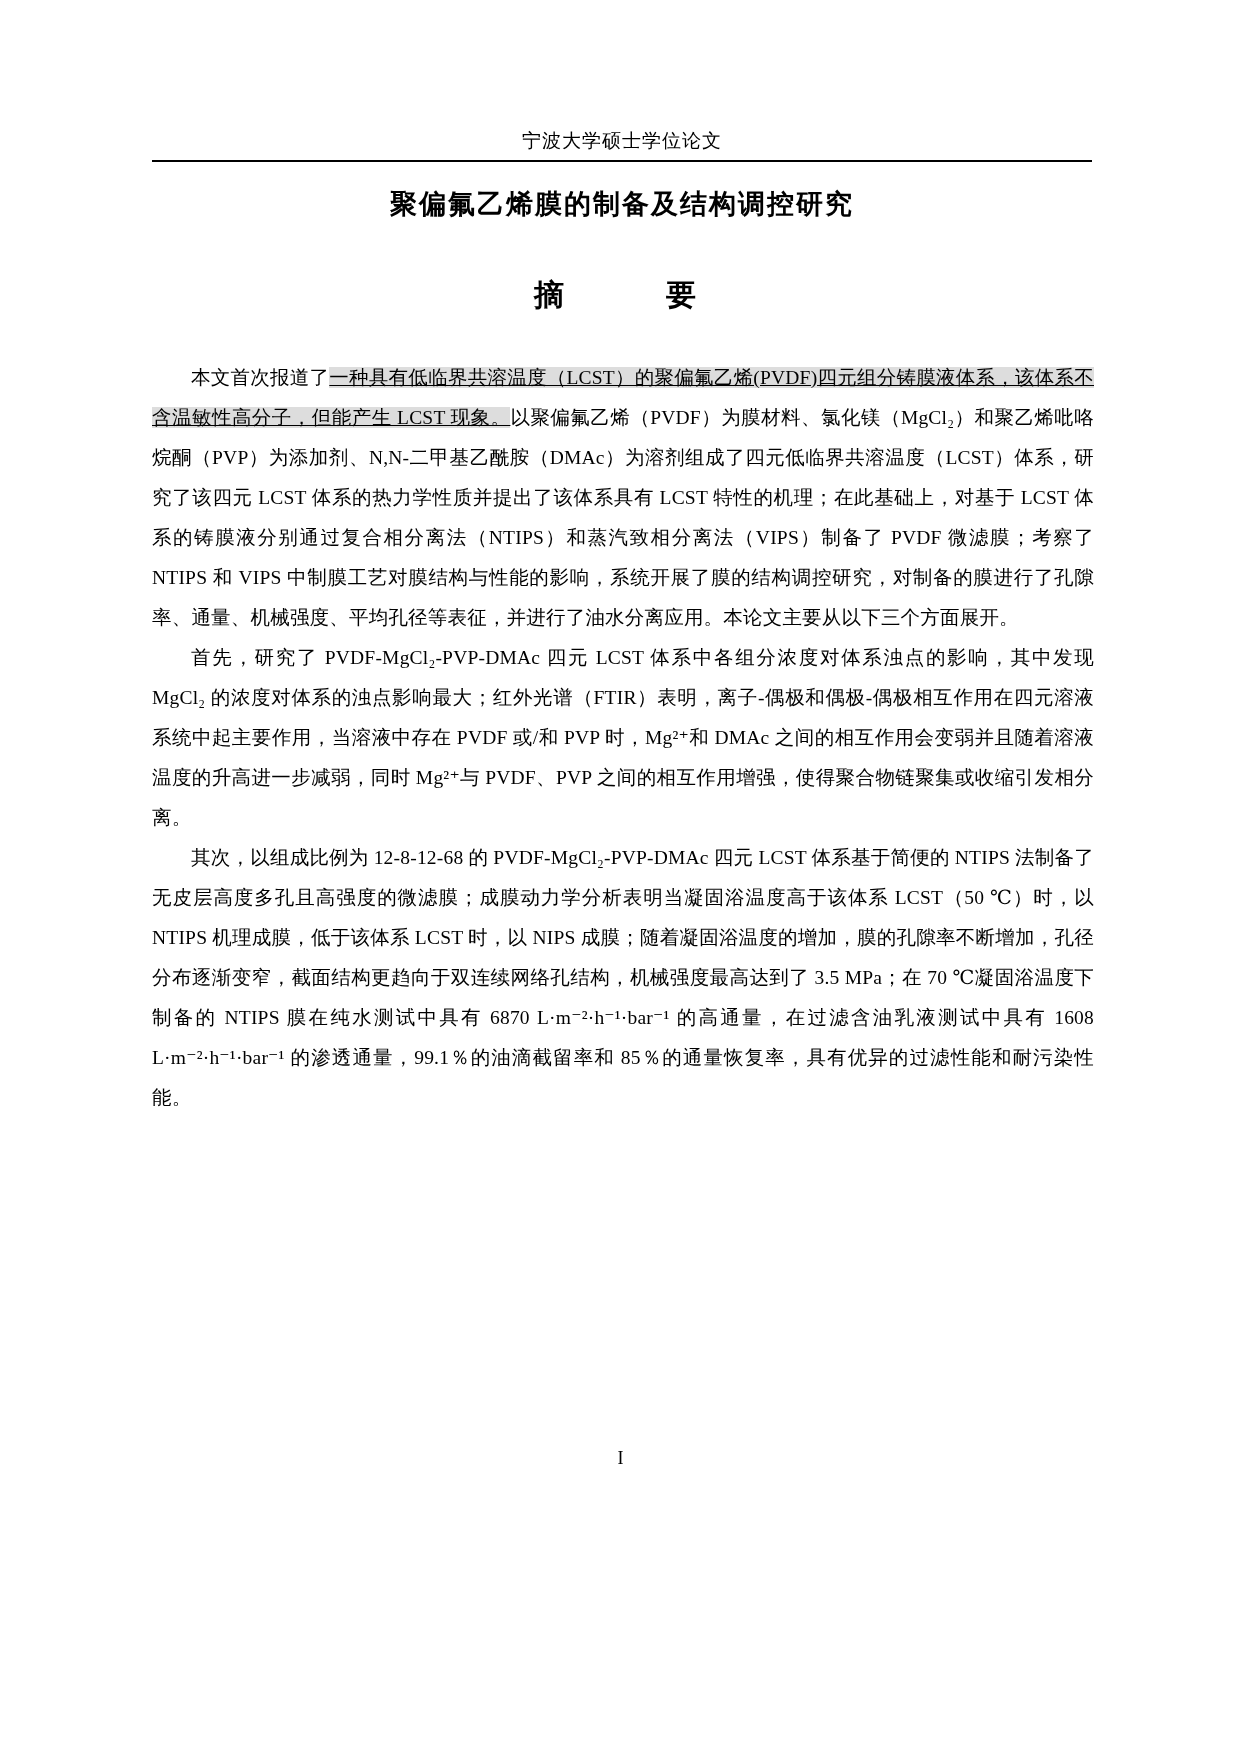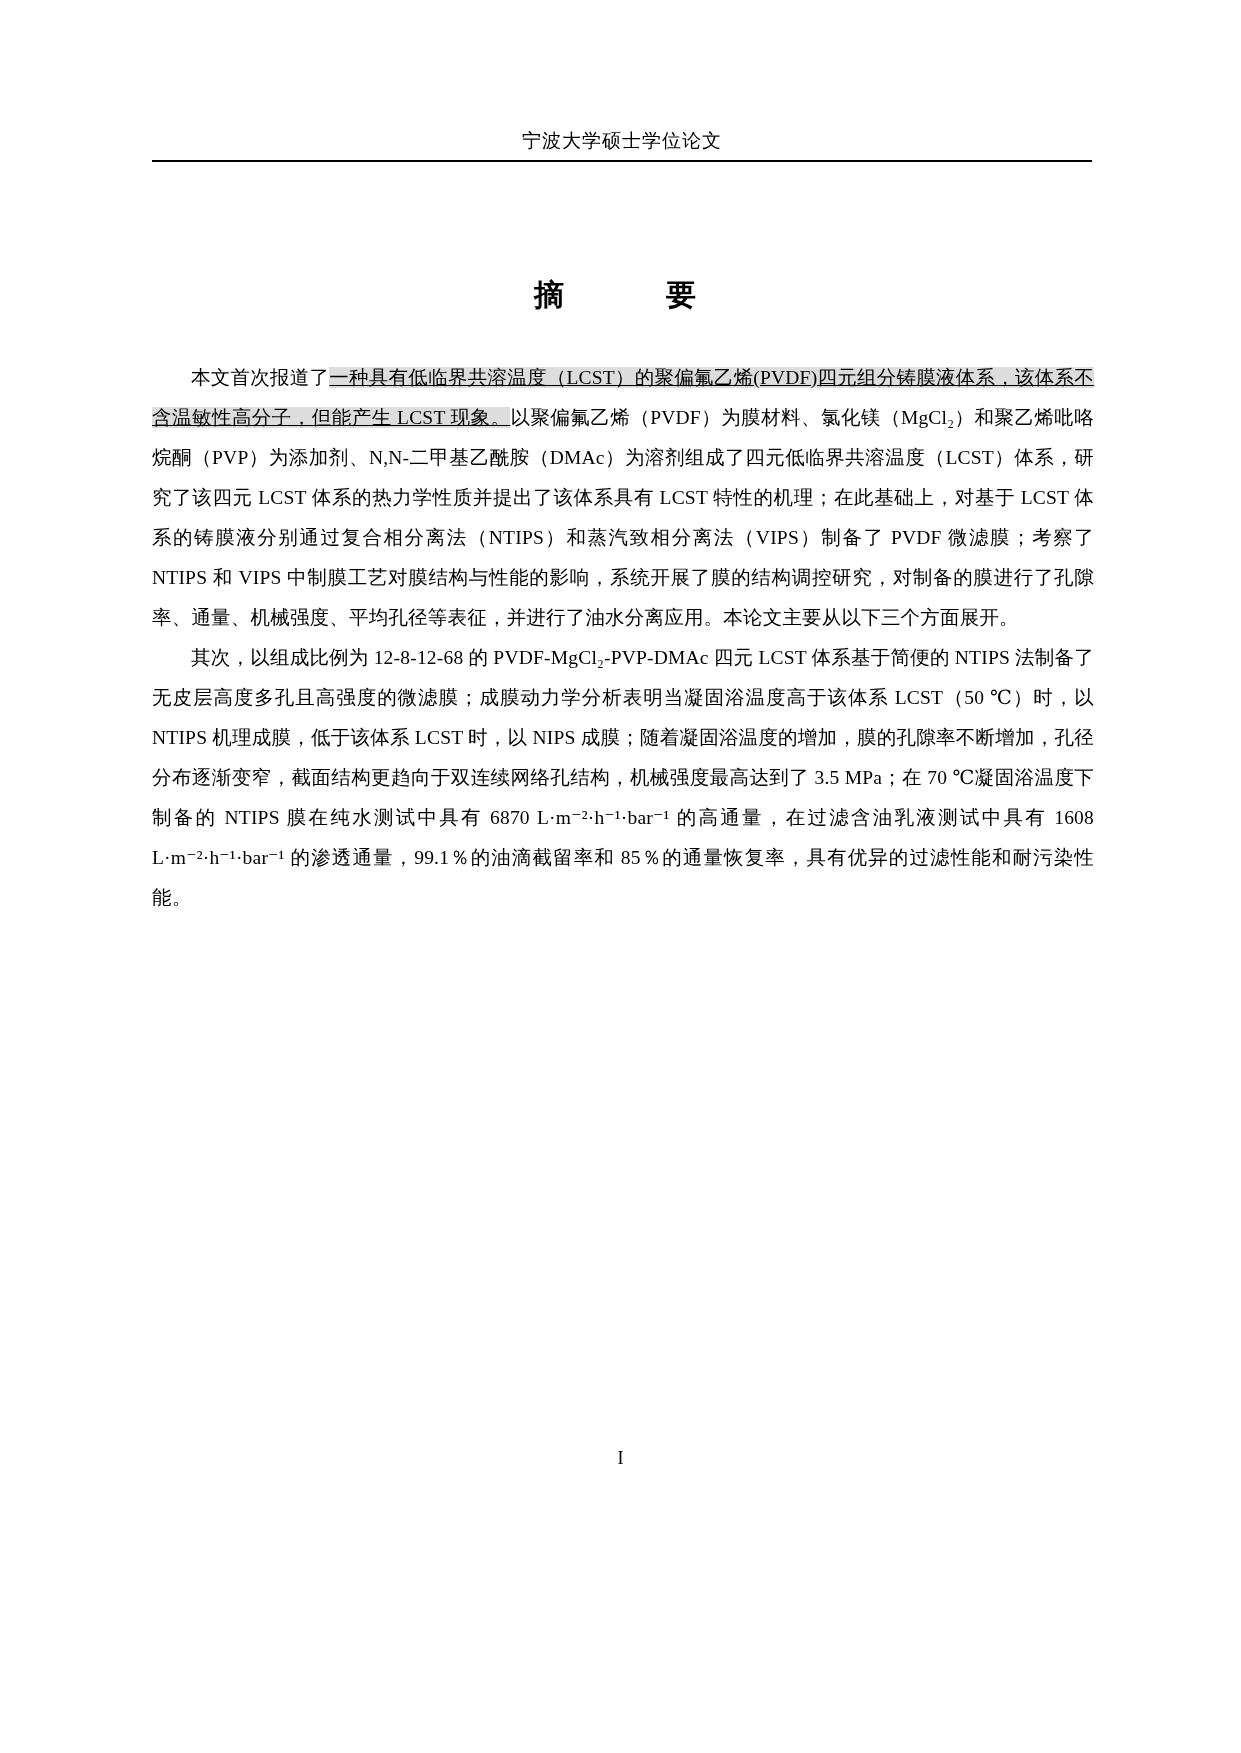--- a/index.html
+++ b/index.html
@@ -91,27 +91,29 @@
   }
 </style>
 </head>
 <body>
 
 <div class="page">
 
   <div class="header">宁波大学硕士学位论文</div>
   <div class="header-rule"></div>
 
+  <div class="doc-title">聚偏氟乙烯膜的制备及结构调控研究</div>
 
   <div class="section-title">摘　　要</div>
 
   <div class="body-area">
 
     <p class="para"><span>本文首次报道了</span><span class="hl u">一种具有低临界共溶温度（LCST）的聚偏氟乙烯(PVDF)四元组分铸膜液体系，该体系不含温敏性高分子，但能产生 LCST 现象。</span><span>以聚偏氟乙烯（PVDF）为膜材料、氯化镁（MgCl₂）和聚乙烯吡咯烷酮（PVP）为添加剂、N,N-二甲基乙酰胺（DMAc）为溶剂组成了四元低临界共溶温度（LCST）体系，研究了该四元 LCST 体系的热力学性质并提出了该体系具有 LCST 特性的机理；在此基础上，对基于 LCST 体系的铸膜液分别通过复合相分离法（NTIPS）和蒸汽致相分离法（VIPS）制备了 PVDF 微滤膜；考察了 NTIPS 和 VIPS 中制膜工艺对膜结构与性能的影响，系统开展了膜的结构调控研究，对制备的膜进行了孔隙率、通量、机械强度、平均孔径等表征，并进行了油水分离应用。本论文主要从以下三个方面展开。</span></p>
 
+    <p class="para">首先，研究了 PVDF-MgCl₂-PVP-DMAc 四元 LCST 体系中各组分浓度对体系浊点的影响，其中发现 MgCl₂ 的浓度对体系的浊点影响最大；红外光谱（FTIR）表明，离子-偶极和偶极-偶极相互作用在四元溶液系统中起主要作用，当溶液中存在 PVDF 或/和 PVP 时，Mg²⁺和 DMAc 之间的相互作用会变弱并且随着溶液温度的升高进一步减弱，同时 Mg²⁺与 PVDF、PVP 之间的相互作用增强，使得聚合物链聚集或收缩引发相分离。</p>
 
     <p class="para">其次，以组成比例为 12-8-12-68 的 PVDF-MgCl₂-PVP-DMAc 四元 LCST 体系基于简便的 NTIPS 法制备了无皮层高度多孔且高强度的微滤膜；成膜动力学分析表明当凝固浴温度高于该体系 LCST（50 ℃）时，以 NTIPS 机理成膜，低于该体系 LCST 时，以 NIPS 成膜；随着凝固浴温度的增加，膜的孔隙率不断增加，孔径分布逐渐变窄，截面结构更趋向于双连续网络孔结构，机械强度最高达到了 3.5 MPa；在 70 ℃凝固浴温度下制备的 NTIPS 膜在纯水测试中具有 6870 L·m⁻²·h⁻¹·bar⁻¹ 的高通量，在过滤含油乳液测试中具有 1608 L·m⁻²·h⁻¹·bar⁻¹ 的渗透通量，99.1％的油滴截留率和 85％的通量恢复率，具有优异的过滤性能和耐污染性能。</p>
 
 
   </div>
 
   <div class="page-number">I</div>
 
 </div>
 

